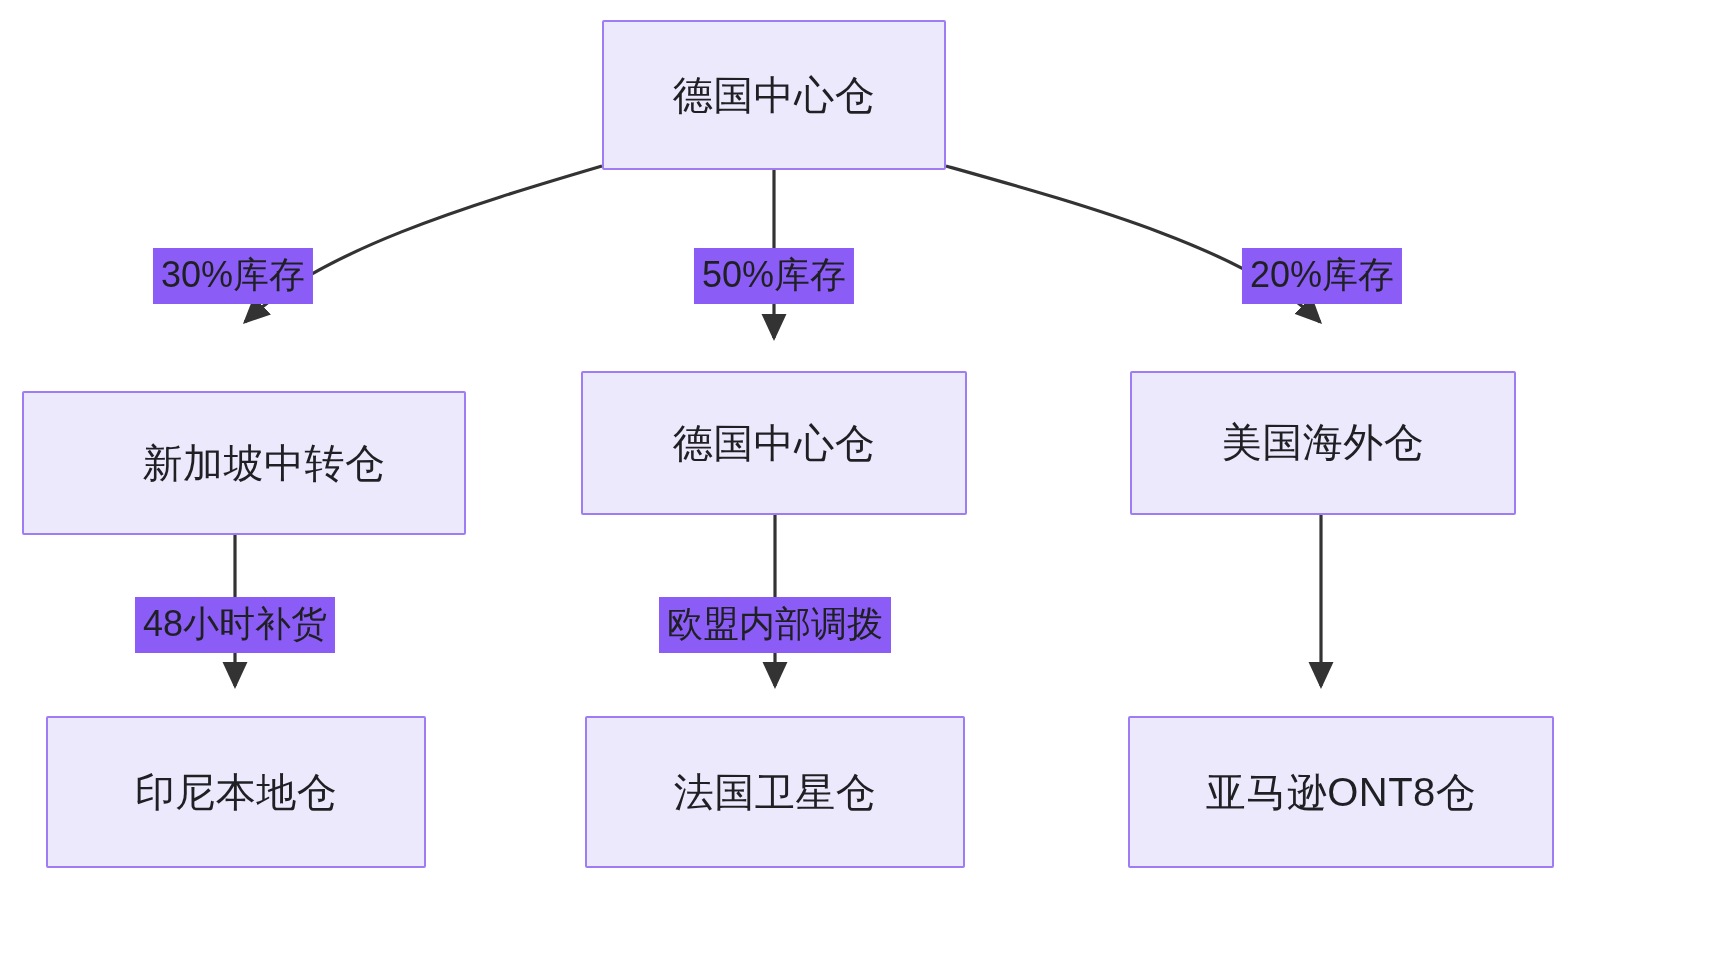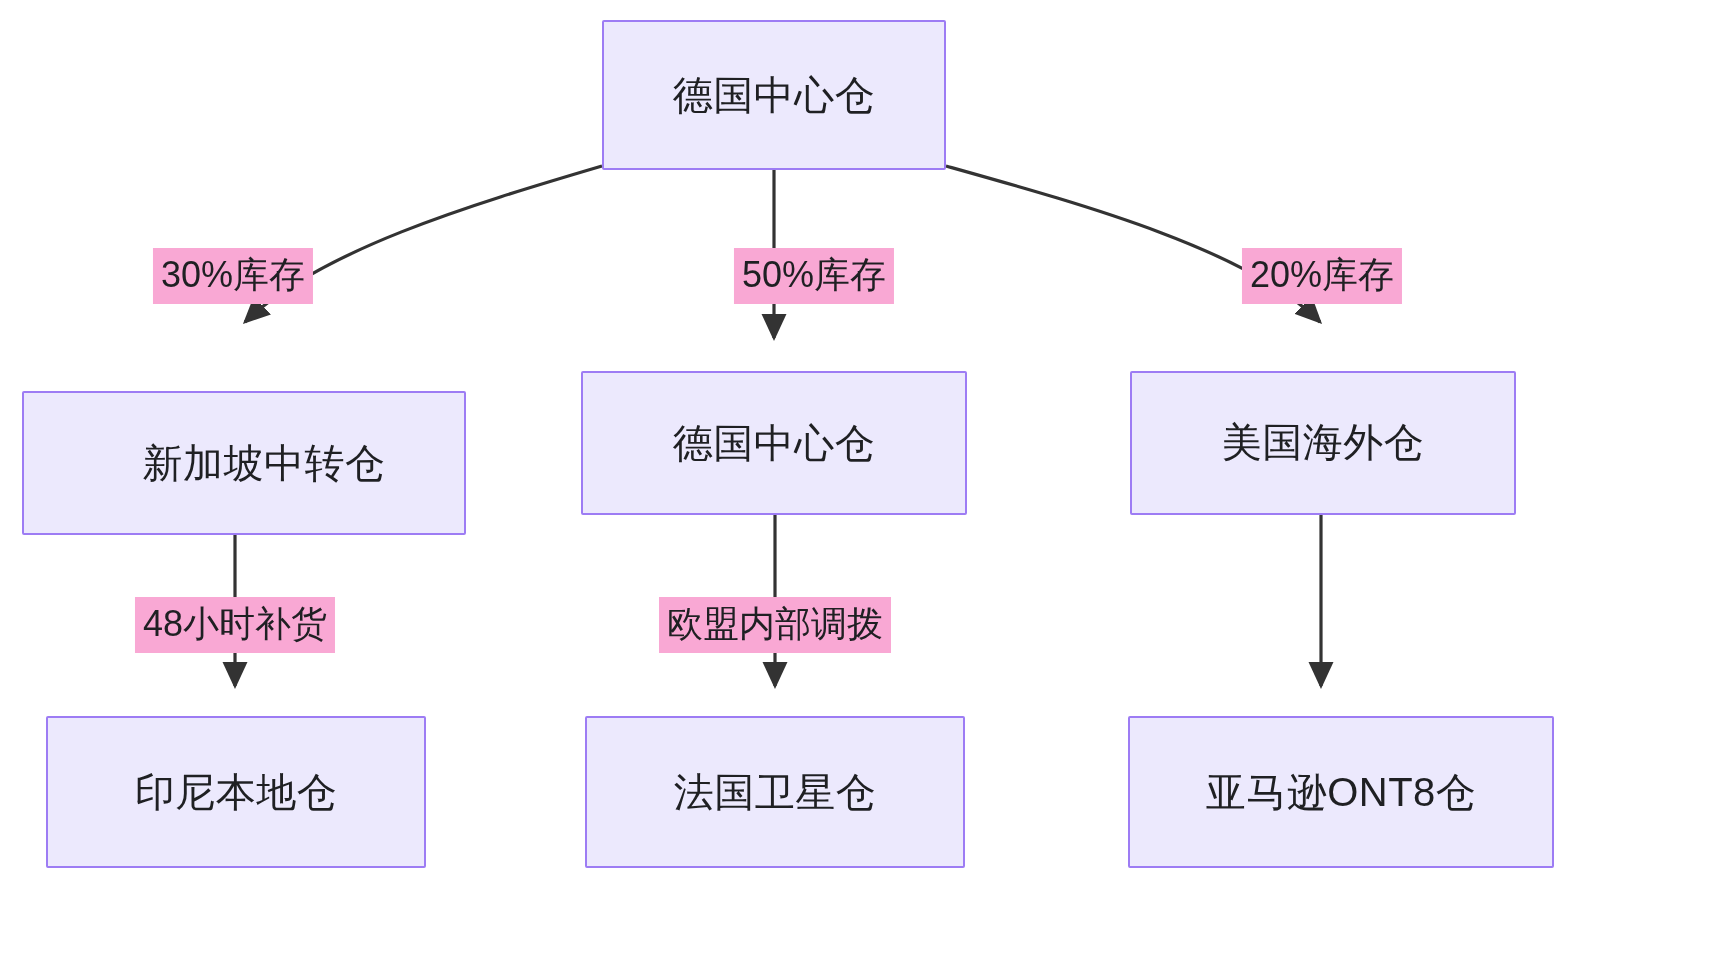--- a/index.html
+++ b/index.html
@@ -37,21 +37,21 @@
     justify-content: center;
     color: #1f2023;
     font-size: 40px;
     line-height: 1.2;
     letter-spacing: 0.5px;
     white-space: nowrap;
   }
   .edge-label {
     position: absolute;
     box-sizing: border-box;
-    background: #f9a8d4;
+    background: #8b5cf6;
     color: #1f2023;
     font-size: 36px;
     line-height: 1.0;
     padding: 9px 8px 11px 8px;
     white-space: nowrap;
     transform: translateX(-50%);
   }
 </style>
 </head>
 <body>
@@ -103,21 +103,21 @@
   </div>
 
   <div class="node" style="left:1104px; top:716px; width:426px; height:152px;margin-left:24px;">
     <span>亚马逊ONT8仓</span>
   </div>
 
   <div class="edge-label" style="left:233px; top:248px;">
     <span>30%库存</span>
   </div>
 
-  <div class="edge-label" style="left:814px; top:248px;">
+  <div class="edge-label" style="left:774px; top:248px;">
     <span>50%库存</span>
   </div>
 
   <div class="edge-label" style="left:1322px; top:248px;">
     <span>20%库存</span>
   </div>
 
   <div class="edge-label" style="left:235px; top:597px;">
     <span>48小时补货</span>
   </div>

